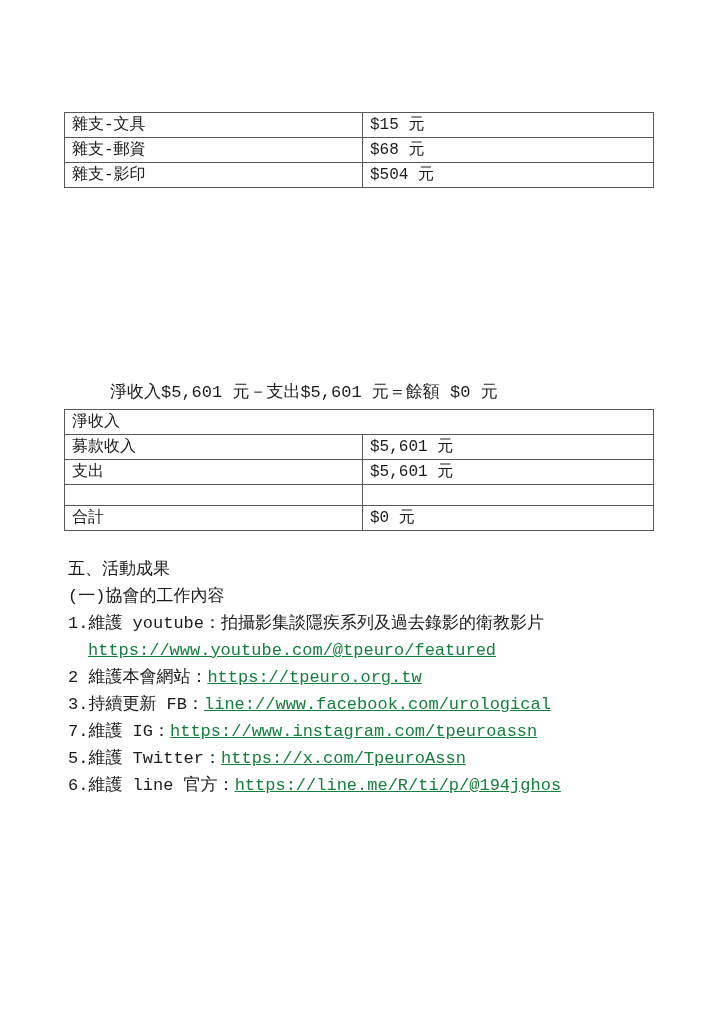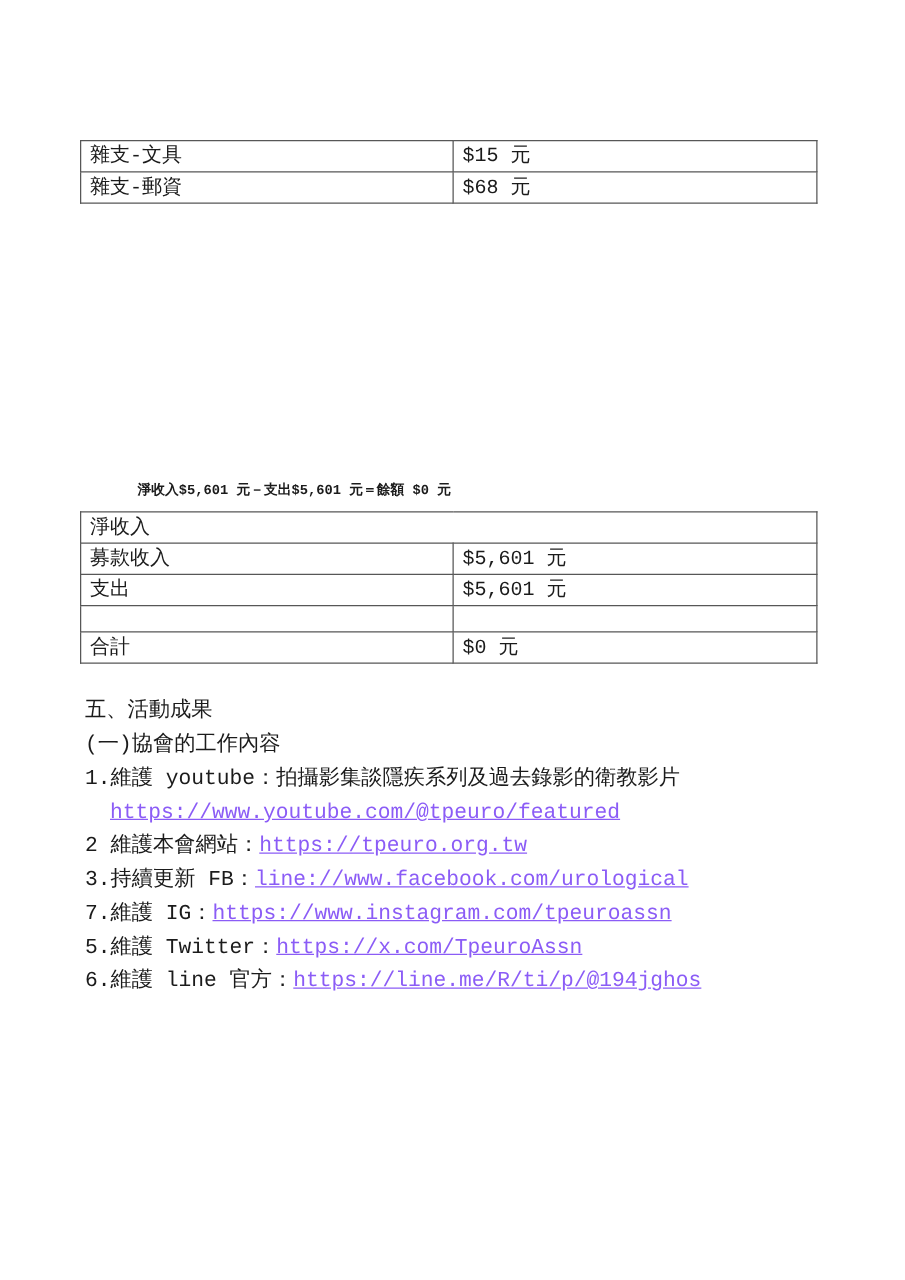--- a/index.html
+++ b/index.html
@@ -34,36 +34,35 @@
   .note {
     font-size: 13.5px;
     line-height: 21px;
     white-space: normal;
     margin-top: 1px;
     letter-spacing: 0.3px;
   }
   .note-row td { height: 168px; }
   .summary {
     position: absolute;
-    font-size: 11px;
+    font-size: 17px;
     line-height: 22px;
     white-space: nowrap;
-    font-weight: bold;
   }
   .results {
     position: absolute;
     font-size: 17px;
   }
   .line {
     line-height: 27px;
     white-space: nowrap;
   }
   .indent { padding-left: 20px; }
   a.link {
-    color: #8b5cf6;
+    color: #15803d;
     text-decoration: underline;
     cursor: pointer;
   }
 </style>
 </head>
 <body>
 
 <div class="page">
 
   <table class="tbl" style="left:64px; top:112px; width:589px;">
@@ -72,20 +71,24 @@
         <col style="width:291px">
       </colgroup>
     <tbody>
       <tr>
         <td class="std">雜支-文具</td>
         <td class="std">$15 元</td>
       </tr>
       <tr>
         <td class="std">雜支-郵資</td>
         <td class="std">$68 元</td>
+      </tr>
+      <tr>
+        <td class="std">雜支-影印</td>
+        <td class="std">$504 元</td>
       </tr>
     </tbody>
   </table>
 
   <div class="summary" style="left:110px; top:382px;">淨收入$5,601 元－支出$5,601 元＝餘額 $0 元</div>
 
   <table class="tbl" style="left:64px; top:409px; width:589px;">
     <colgroup>
         <col style="width:298px">
         <col style="width:291px">

